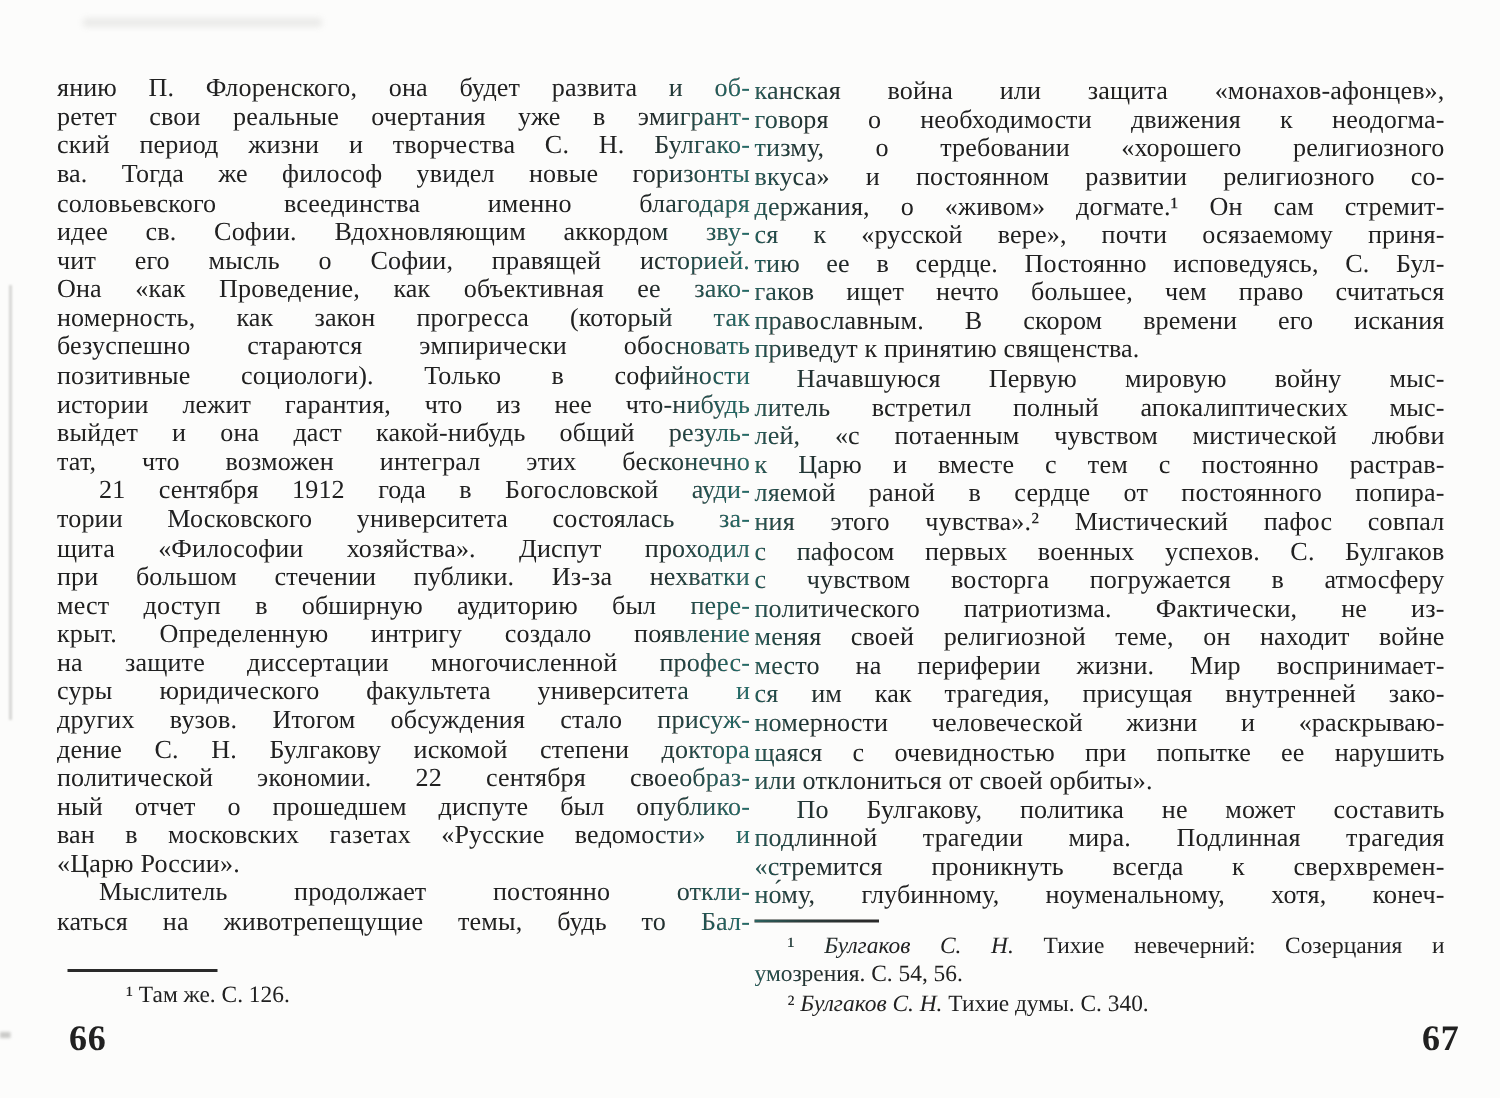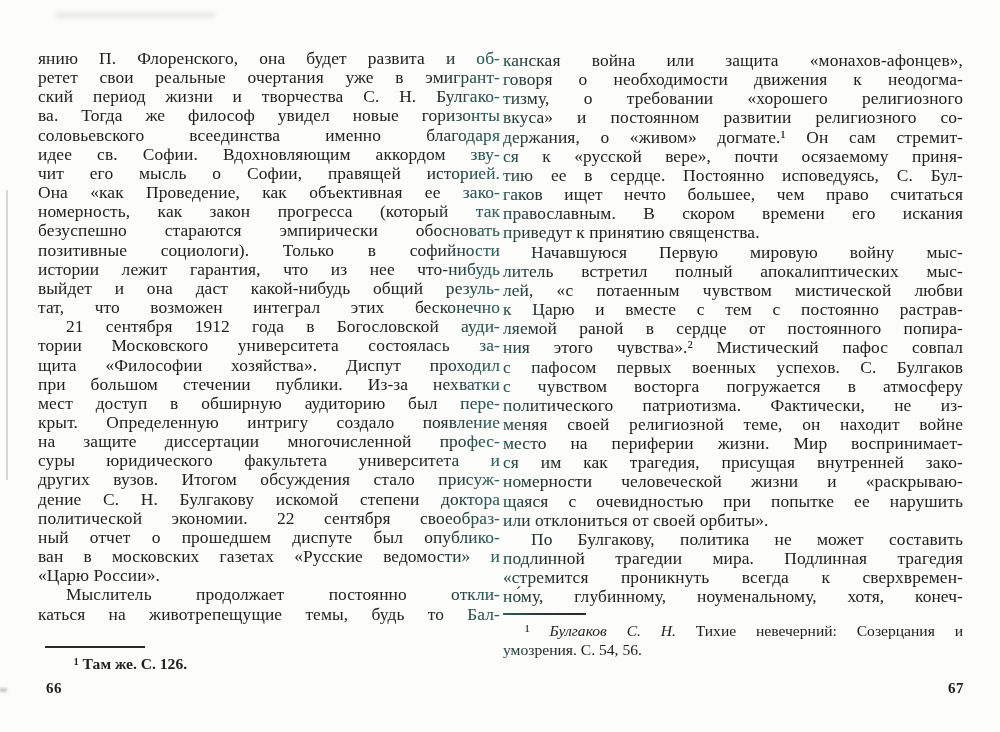--- a/index.html
+++ b/index.html
@@ -22,28 +22,28 @@
     letter-spacing:0.1px;
   }
   .page-col .line.indent{padding-left:28px;}
   .page-col .line.flush{text-align-last:left;}
   .col-left{left:38px;top:49px;width:462px;}
   .col-right{left:503px;top:51px;width:460px;}
   .fn-rule{position:absolute;background:#2a2a2a;height:2px;}
   .fn-rule.left{left:45px;top:646px;width:100px;}
   .fn-rule.right{left:503px;top:613px;width:83px;}
   .footnotes{position:absolute;font-size:15.6px;line-height:19.3px;}
-  .footnotes.left{left:38px;top:654px;width:462px;font-weight:bold;}
+  .footnotes.left{left:48px;top:654px;width:462px;}
   .footnotes.right{left:503px;top:621px;width:460px;}
   .fnote{text-align:left;}
   .fnote.fjust{text-align:justify;text-align-last:justify;}
   .fnote i{font-style:italic;}
   .page-num{
     position:absolute;
-    font-size:15px;font-weight:bold;letter-spacing:0.5px;
+    font-size:24px;font-weight:bold;letter-spacing:0.5px;
   }
   .page-num.left{left:46px;top:680px;}
   .page-num.right{left:908px;top:680px;margin-left:40px;}
   
   .gutter-tint{
     position:absolute;left:425px;top:38px;width:152px;height:625px;
     background:linear-gradient(90deg,
       rgba(18,158,152,0) 0%,
       rgba(18,158,152,0.38) 28%,
       rgba(18,158,152,0.62) 47%,
@@ -143,20 +143,21 @@
 
   <div class="fn-rule left"></div>
   <div class="fn-rule right"></div>
 
   <div class="footnotes left">
       <div class="fnote" style="padding-left: 36px;"><span>¹ </span><i></i><span>Там же. С. 126.</span></div>
     </div>
   <div class="footnotes right">
       <div class="fnote fjust" style="padding-left: 22px;"><span>¹ </span><i>Булгаков С. Н.</i><span> Тихие невечерний: Созерцания и</span></div>
       <div class="fnote" style="padding-left: 0px;"><span></span><i></i><span>умозрения. С. 54, 56.</span></div>
+      <div class="fnote" style="padding-left: 22px;"><span>² </span><i>Булгаков С. Н.</i><span> Тихие думы. С. 340.</span></div>
     </div>
 
   <div class="page-num left">66</div>
   <div class="page-num right">67</div>
 
   <div class="gutter-tint"></div>
   <div class="edge-line"></div>
   <div class="smudge-top"></div>
   <div class="smudge-bottom"></div>
 

